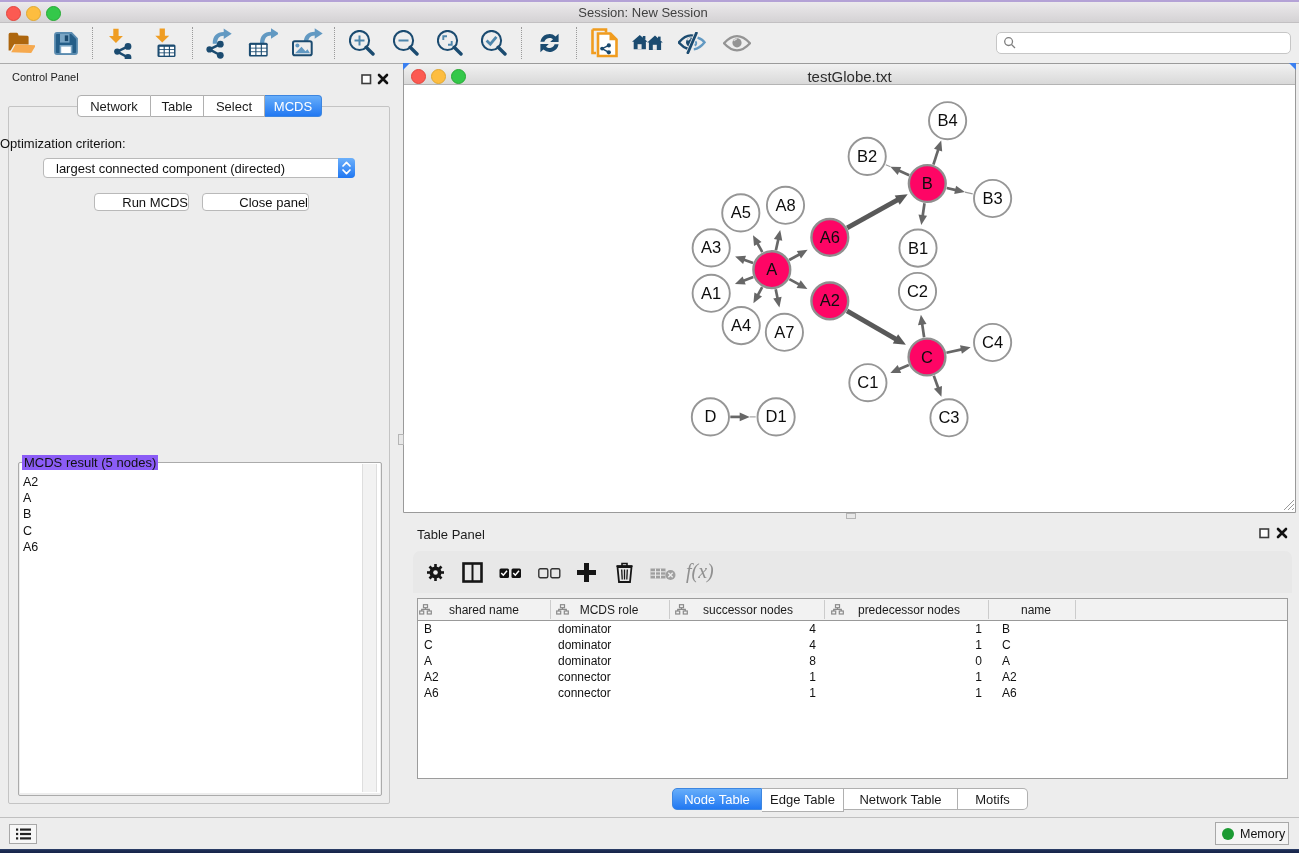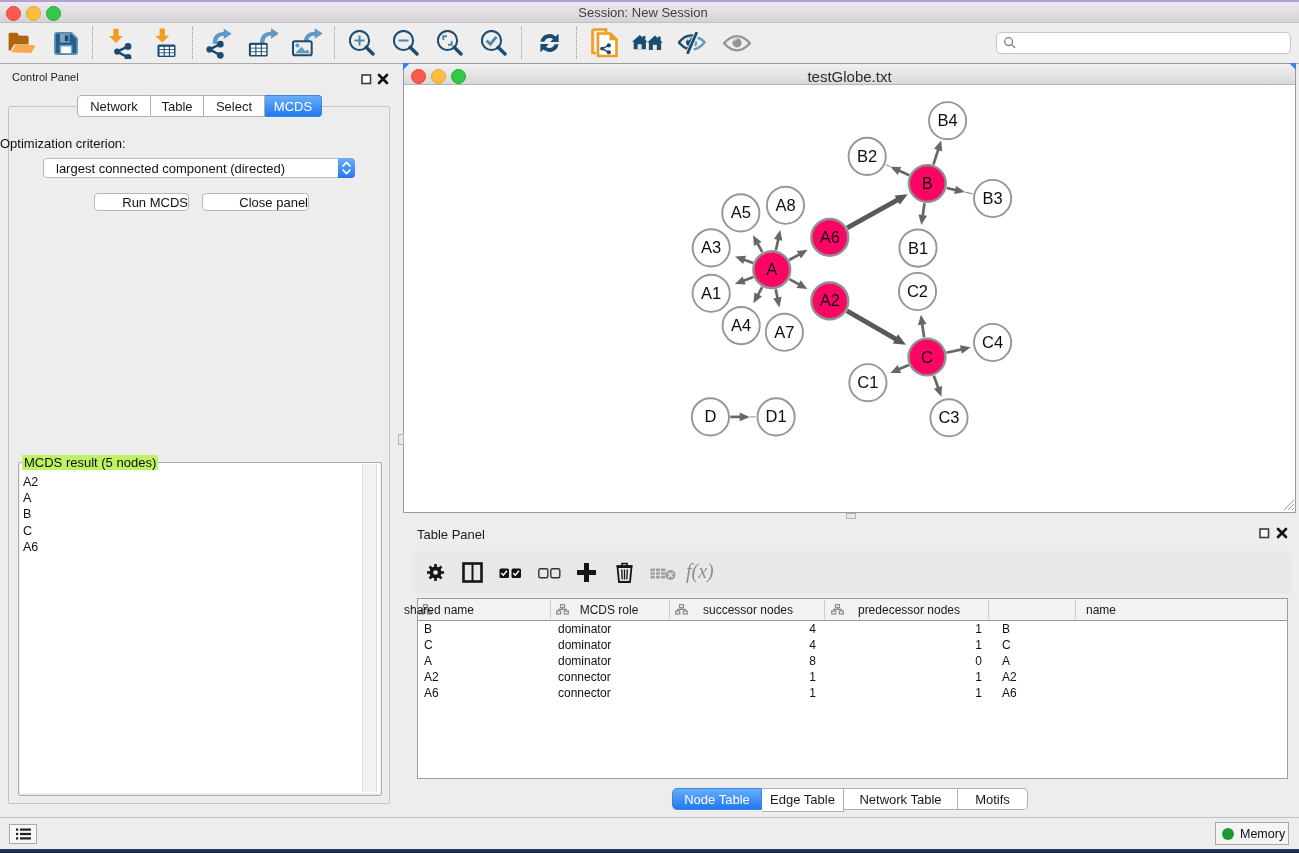--- a/index.html
+++ b/index.html
@@ -207,21 +207,21 @@
 <div class="abs" style="left:56px;top:161px;font-size:13px;color:#111">largest connected component (directed)</div>
 <div class="abs" style="left:338px;top:158px;width:17px;height:20px;background:linear-gradient(#6cb0fb,#2077f2);border-radius:0 4px 4px 0"></div>
 <svg class="abs" style="left:338px;top:158px" width="17" height="20" viewBox="0 0 17 20">
     <path d="M5 8 L8.5 4.4 L12 8" fill="none" stroke="#fff" stroke-width="1.7" stroke-linecap="round" stroke-linejoin="round"></path>
     <path d="M5 12 L8.5 15.6 L12 12" fill="none" stroke="#fff" stroke-width="1.7" stroke-linecap="round" stroke-linejoin="round"></path>
   </svg>
 <div class="btn" style="left:94px;top:193px;width:95px;height:18px;line-height:17px">Run MCDS</div>
 <div class="btn" style="left:202px;top:193px;width:107px;height:18px;line-height:17px">Close panel</div>
 <div class="abs" style="left:18px;top:462px;width:364px;height:334px;border:1px solid #ababab;border-radius:2px;box-sizing:border-box"></div>
 <div class="abs" style="left:20px;top:463px;width:360px;height:330px;background:#fff"></div>
-<div class="abs" style="left:22px;top:455px;background:#bef264;padding:0 2px;font-size:13px;color:#111">MCDS result (5 nodes)</div>
+<div class="abs" style="left:22px;top:455px;background:#8b5cf6;padding:0 2px;font-size:13px;color:#111">MCDS result (5 nodes)</div>
 <div class="abs" style="left:362px;top:464px;width:13px;height:328px;background:#f2f2f2;border-left:1px solid #dedede;border-right:1px solid #dedede"></div>
 <div class="abs" style="left:23px;top:474px;font-size:12.5px;line-height:16.2px;color:#111">A2<br>A<br>B<br>C<br>A6</div>
 
 <div class="abs" style="left:392px;top:64px;width:907px;height:753px;background:#ededed"></div>
 <div class="abs" style="left:403px;top:63px;width:893px;height:450px;background:#fff;border:1px solid #9a9a9a;box-sizing:border-box;border-radius:4px 4px 0 0"></div>
 <div class="abs" style="left:404px;top:64px;width:891px;height:21px;background:linear-gradient(#f1f1f1,#d9d9d9);border-bottom:1px solid #b4b4b4;border-radius:4px 4px 0 0;box-sizing:border-box"></div>
 <div class="tl" style="left:411px;top:69px;background:#fc5a52;border:0.5px solid #e2463d"></div>
 <div class="tl" style="left:431px;top:69px;background:#fdbd40;border:0.5px solid #e0a831"></div>
 <div class="tl" style="left:451px;top:69px;background:#34c84a;border:0.5px solid #27aa35"></div>
 <div class="abs" style="left:404px;top:68px;width:891px;text-align:center;font-size:15px;color:#2d2d2d">testGlobe.txt</div>
@@ -423,25 +423,25 @@
     </g>
   </svg>
 <svg class="abs" style="left:831px;top:604px" width="13" height="11" viewBox="0 0 13 11">
     <g fill="none" stroke="#8a8a8a" stroke-width="1.2">
       <rect x="4.5" y="0.7" width="4" height="3"></rect>
       <rect x="0.7" y="7" width="4" height="3"></rect>
       <rect x="8.3" y="7" width="4" height="3"></rect>
       <path d="M6.5 3.7 L6.5 5.3 M2.7 7 L2.7 5.3 L10.3 5.3 L10.3 7"></path>
     </g>
   </svg>
-<div class="abs" style="left:404px;top:603px;width:160px;font-size:12px;color:#1a1a1a">shared name</div>
+<div class="abs" style="left:404px;top:603px;width:160px;text-align:center;font-size:12px;color:#1a1a1a">shared name</div>
 <div class="abs" style="left:529px;top:603px;width:160px;text-align:center;font-size:12px;color:#1a1a1a">MCDS role</div>
 <div class="abs" style="left:668px;top:603px;width:160px;text-align:center;font-size:12px;color:#1a1a1a">successor nodes</div>
 <div class="abs" style="left:829px;top:603px;width:160px;text-align:center;font-size:12px;color:#1a1a1a">predecessor nodes</div>
-<div class="abs" style="left:956px;top:603px;width:160px;text-align:right;font-size:12px;color:#1a1a1a">name</div>
+<div class="abs" style="left:956px;top:603px;width:160px;text-align:center;font-size:12px;color:#1a1a1a">name</div>
 <div class="abs" style="left:424px;top:622px;font-size:12px;color:#111">B</div>
 <div class="abs" style="left:558px;top:622px;font-size:12px;color:#111">dominator</div>
 <div class="abs" style="left:716px;top:622px;width:100px;text-align:right;font-size:12px;color:#111">4</div>
 <div class="abs" style="left:882px;top:622px;width:100px;text-align:right;font-size:12px;color:#111">1</div>
 <div class="abs" style="left:1002px;top:622px;font-size:12px;color:#111">B</div>
 <div class="abs" style="left:424px;top:638px;font-size:12px;color:#111">C</div>
 <div class="abs" style="left:558px;top:638px;font-size:12px;color:#111">dominator</div>
 <div class="abs" style="left:716px;top:638px;width:100px;text-align:right;font-size:12px;color:#111">4</div>
 <div class="abs" style="left:882px;top:638px;width:100px;text-align:right;font-size:12px;color:#111">1</div>
 <div class="abs" style="left:1002px;top:638px;font-size:12px;color:#111">C</div>

